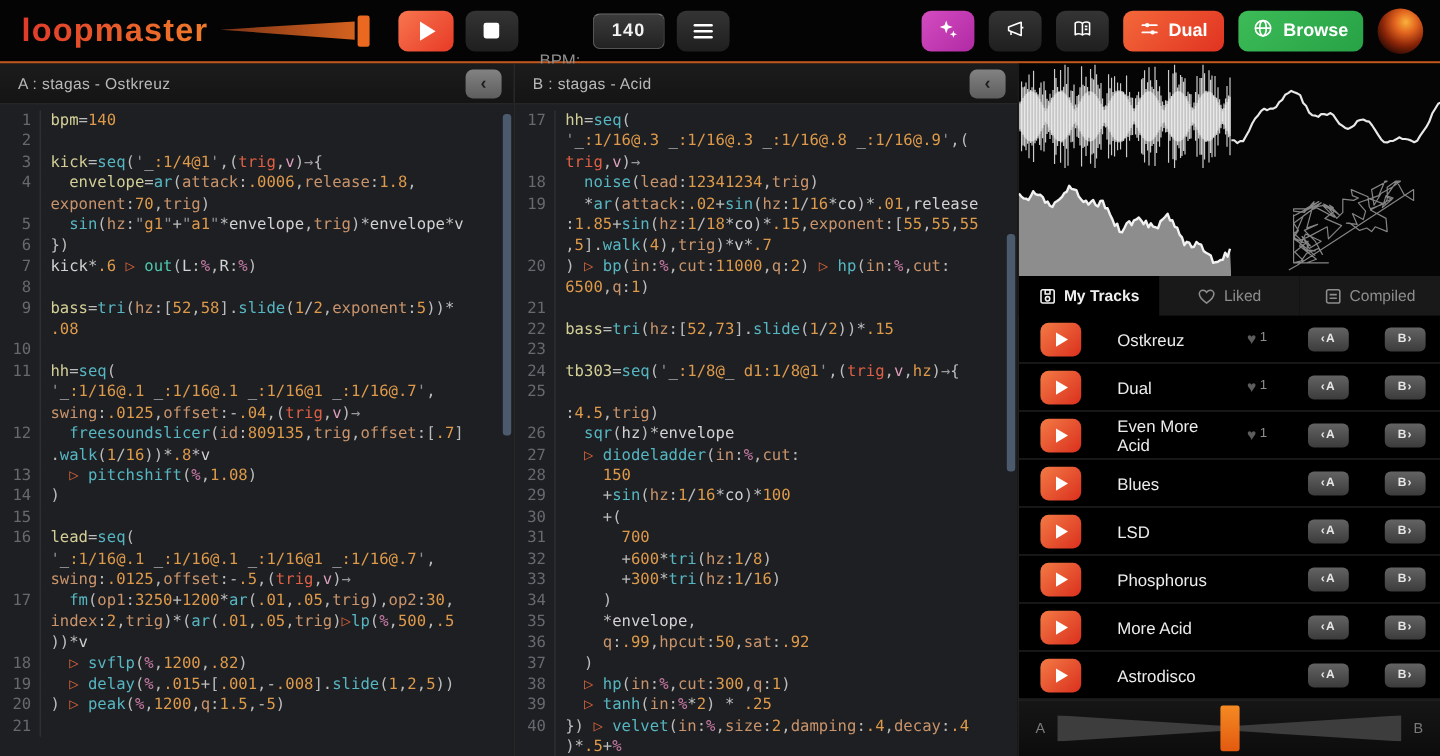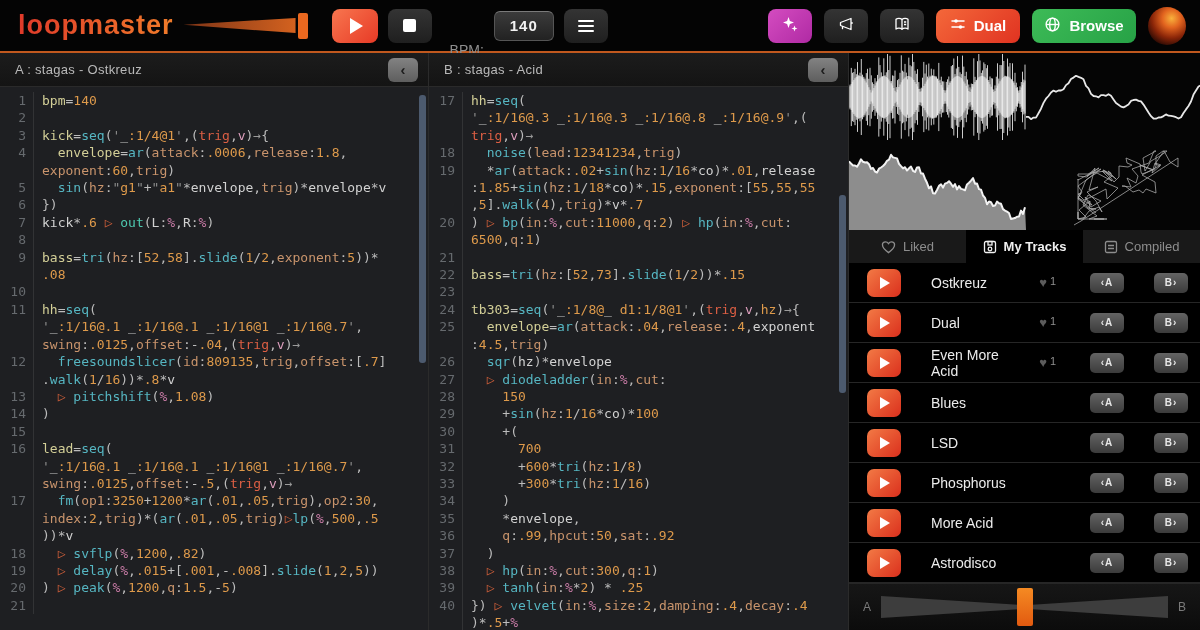--- a/index.html
+++ b/index.html
@@ -186,21 +186,21 @@
   <section class="deck">
     <div class="deck-head">
       <span class="deck-title">A : stagas - Ostkreuz</span>
       <button class="collapse-btn">‹</button>
     </div>
     <div class="code-area" id="code-a">
         <div class="crow"><span class="ln">1</span><span class="ctext"><i class="def">bpm</i><i class="pun">=</i><i class="num">140</i></span></div>
         <div class="crow"><span class="ln">2</span><span class="ctext"> </span></div>
         <div class="crow"><span class="ln">3</span><span class="ctext"><i class="def">kick</i><i class="pun">=</i><i class="fn">seq</i><i class="pun">(</i><i class="q">'</i><i class="us">_</i><i class="num">:1/4@1</i><i class="q">'</i><i class="pun">,</i><i class="pun">(</i><i class="red">trig</i><i class="pun">,</i><i class="pink">v</i><i class="pun">)</i><i class="arr">→</i><i class="pun">{</i></span></div>
         <div class="crow"><span class="ln">4</span><span class="ctext">  <i class="def">envelope</i><i class="pun">=</i><i class="fn">ar</i><i class="pun">(</i><i class="key">attack</i><i class="pun">:</i><i class="num">.0006</i><i class="pun">,</i><i class="key">release</i><i class="pun">:</i><i class="num">1.8</i><i class="pun">,</i></span></div>
-        <div class="crow"><span class="ln"></span><span class="ctext"><i class="key">exponent</i><i class="pun">:</i><i class="num">60</i><i class="pun">,</i><i class="key">trig</i><i class="pun">)</i></span></div>
+        <div class="crow"><span class="ln"></span><span class="ctext"><i class="key">exponent</i><i class="pun">:</i><i class="num">70</i><i class="pun">,</i><i class="key">trig</i><i class="pun">)</i></span></div>
         <div class="crow"><span class="ln">5</span><span class="ctext"><i class="pun"> </i><i class="pun"> </i><i class="fn">sin</i><i class="pun">(</i><i class="key">hz</i><i class="pun">:</i><i class="q">"</i><i class="num">g1</i><i class="q">"</i><i class="pun">+</i><i class="q">"</i><i class="num">a1</i><i class="q">"</i><i class="pun">*</i>envelope<i class="pun">,</i><i class="key">trig</i><i class="pun">)</i><i class="pun">*</i>envelope<i class="pun">*</i>v</span></div>
         <div class="crow"><span class="ln">6</span><span class="ctext"><i class="pun">}</i><i class="pun">)</i></span></div>
         <div class="crow"><span class="ln">7</span><span class="ctext">kick<i class="pun">*</i><i class="num">.6</i><i class="pun"> </i><i class="pipe">▷</i><i class="pun"> </i><i class="fn2">out</i><i class="pun">(</i>L<i class="pun">:</i><i class="pct">%</i><i class="pun">,</i>R<i class="pun">:</i><i class="pct">%</i><i class="pun">)</i></span></div>
         <div class="crow"><span class="ln">8</span><span class="ctext"> </span></div>
         <div class="crow"><span class="ln">9</span><span class="ctext"><i class="def">bass</i><i class="pun">=</i><i class="fn">tri</i><i class="pun">(</i><i class="key">hz</i><i class="pun">:</i><i class="pun">[</i><i class="num">52</i><i class="pun">,</i><i class="num">58</i><i class="pun">]</i><i class="pun">.</i><i class="fn">slide</i><i class="pun">(</i><i class="num">1</i><i class="pun">/</i><i class="num">2</i><i class="pun">,</i><i class="key">exponent</i><i class="pun">:</i><i class="num">5</i><i class="pun">)</i><i class="pun">)</i><i class="pun">*</i></span></div>
         <div class="crow"><span class="ln"></span><span class="ctext"><i class="num">.08</i></span></div>
         <div class="crow"><span class="ln">10</span><span class="ctext"> </span></div>
         <div class="crow"><span class="ln">11</span><span class="ctext"><i class="def">hh</i><i class="pun">=</i><i class="fn">seq</i><i class="pun">(</i></span></div>
         <div class="crow"><span class="ln"></span><span class="ctext"><i class="q">'</i><i class="us">_</i><i class="num">:1/16@.1</i> <i class="us">_</i><i class="num">:1/16@.1</i> <i class="us">_</i><i class="num">:1/16@1</i> <i class="us">_</i><i class="num">:1/16@.7</i><i class="q">'</i><i class="pun">,</i></span></div>
         <div class="crow"><span class="ln"></span><span class="ctext"><i class="key">swing</i><i class="pun">:</i><i class="num">.0125</i><i class="pun">,</i><i class="key">offset</i><i class="pun">:</i><i class="pun">-</i><i class="num">.04</i><i class="pun">,</i><i class="pun">(</i><i class="red">trig</i><i class="pun">,</i><i class="pink">v</i><i class="pun">)</i><i class="arr">→</i></span></div>
@@ -235,21 +235,21 @@
         <div class="crow"><span class="ln">18</span><span class="ctext"><i class="pun"> </i><i class="pun"> </i><i class="fn">noise</i><i class="pun">(</i><i class="key">lead</i><i class="pun">:</i><i class="num">12341234</i><i class="pun">,</i><i class="key">trig</i><i class="pun">)</i></span></div>
         <div class="crow"><span class="ln">19</span><span class="ctext"><i class="pun"> </i><i class="pun"> </i><i class="pun">*</i><i class="fn">ar</i><i class="pun">(</i><i class="key">attack</i><i class="pun">:</i><i class="num">.02</i><i class="pun">+</i><i class="fn">sin</i><i class="pun">(</i><i class="key">hz</i><i class="pun">:</i><i class="num">1</i><i class="pun">/</i><i class="num">16</i><i class="pun">*</i>co<i class="pun">)</i><i class="pun">*</i><i class="num">.01</i><i class="pun">,</i>release</span></div>
         <div class="crow"><span class="ln"></span><span class="ctext"><i class="pun">:</i><i class="num">1.85</i><i class="pun">+</i><i class="fn">sin</i><i class="pun">(</i><i class="key">hz</i><i class="pun">:</i><i class="num">1</i><i class="pun">/</i><i class="num">18</i><i class="pun">*</i>co<i class="pun">)</i><i class="pun">*</i><i class="num">.15</i><i class="pun">,</i><i class="key">exponent</i><i class="pun">:</i><i class="pun">[</i><i class="num">55</i><i class="pun">,</i><i class="num">55</i><i class="pun">,</i><i class="num">55</i></span></div>
         <div class="crow"><span class="ln"></span><span class="ctext"><i class="pun">,</i><i class="num">5</i><i class="pun">]</i><i class="pun">.</i><i class="fn">walk</i><i class="pun">(</i><i class="num">4</i><i class="pun">)</i><i class="pun">,</i><i class="key">trig</i><i class="pun">)</i><i class="pun">*</i>v<i class="pun">*</i><i class="num">.7</i></span></div>
         <div class="crow"><span class="ln">20</span><span class="ctext"><i class="pun">)</i><i class="pun"> </i><i class="pipe">▷</i><i class="pun"> </i><i class="fn">bp</i><i class="pun">(</i><i class="key">in</i><i class="pun">:</i><i class="pct">%</i><i class="pun">,</i><i class="key">cut</i><i class="pun">:</i><i class="num">11000</i><i class="pun">,</i><i class="key">q</i><i class="pun">:</i><i class="num">2</i><i class="pun">)</i><i class="pun"> </i><i class="pipe">▷</i><i class="pun"> </i><i class="fn">hp</i><i class="pun">(</i><i class="key">in</i><i class="pun">:</i><i class="pct">%</i><i class="pun">,</i><i class="key">cut</i><i class="pun">:</i></span></div>
         <div class="crow"><span class="ln"></span><span class="ctext"><i class="num">6500</i><i class="pun">,</i><i class="key">q</i><i class="pun">:</i><i class="num">1</i><i class="pun">)</i></span></div>
         <div class="crow"><span class="ln">21</span><span class="ctext"> </span></div>
         <div class="crow"><span class="ln">22</span><span class="ctext"><i class="def">bass</i><i class="pun">=</i><i class="fn">tri</i><i class="pun">(</i><i class="key">hz</i><i class="pun">:</i><i class="pun">[</i><i class="num">52</i><i class="pun">,</i><i class="num">73</i><i class="pun">]</i><i class="pun">.</i><i class="fn">slide</i><i class="pun">(</i><i class="num">1</i><i class="pun">/</i><i class="num">2</i><i class="pun">)</i><i class="pun">)</i><i class="pun">*</i><i class="num">.15</i></span></div>
         <div class="crow"><span class="ln">23</span><span class="ctext"> </span></div>
         <div class="crow"><span class="ln">24</span><span class="ctext"><i class="def">tb303</i><i class="pun">=</i><i class="fn">seq</i><i class="pun">(</i><i class="q">'</i><i class="us">_</i><i class="num">:1/8@</i><i class="us">_</i> <i class="num">d1:1/8@1</i><i class="q">'</i><i class="pun">,</i><i class="pun">(</i><i class="red">trig</i><i class="pun">,</i><i class="pink">v</i><i class="pun">,</i><i class="num">hz</i><i class="pun">)</i><i class="arr">→</i><i class="pun">{</i></span></div>
-        <div class="crow"><span class="ln">25</span><span class="ctext">  <i class="def">envelope</i><i class="pun">=</i><i class="fn">ar</i><i class="pun">(</i><i class="key">attack</i><i class="pun">:</i><i class="num">.04</i><i class="pun">,</i><i class="key">release</i><i class="pun">:</i><i class="num">.4</i><i class="pun">,</i>exponent</span></div>
+        <div class="crow"><span class="ln">25</span></div>
         <div class="crow"><span class="ln"></span><span class="ctext"><i class="pun">:</i><i class="num">4.5</i><i class="pun">,</i><i class="key">trig</i><i class="pun">)</i></span></div>
         <div class="crow"><span class="ln">26</span><span class="ctext"><i class="pun"> </i><i class="pun"> </i><i class="fn">sqr</i><i class="pun">(</i>hz<i class="pun">)</i><i class="pun">*</i>envelope</span></div>
         <div class="crow"><span class="ln">27</span><span class="ctext"><i class="pun"> </i><i class="pun"> </i><i class="pipe">▷</i><i class="pun"> </i><i class="fn">diodeladder</i><i class="pun">(</i><i class="key">in</i><i class="pun">:</i><i class="pct">%</i><i class="pun">,</i><i class="key">cut</i><i class="pun">:</i></span></div>
         <div class="crow"><span class="ln">28</span><span class="ctext"><i class="pun"> </i><i class="pun"> </i><i class="pun"> </i><i class="pun"> </i><i class="num">150</i></span></div>
         <div class="crow"><span class="ln">29</span><span class="ctext"><i class="pun"> </i><i class="pun"> </i><i class="pun"> </i><i class="pun"> </i><i class="pun">+</i><i class="fn">sin</i><i class="pun">(</i><i class="key">hz</i><i class="pun">:</i><i class="num">1</i><i class="pun">/</i><i class="num">16</i><i class="pun">*</i>co<i class="pun">)</i><i class="pun">*</i><i class="num">100</i></span></div>
         <div class="crow"><span class="ln">30</span><span class="ctext"><i class="pun"> </i><i class="pun"> </i><i class="pun"> </i><i class="pun"> </i><i class="pun">+</i><i class="pun">(</i></span></div>
         <div class="crow"><span class="ln">31</span><span class="ctext"><i class="pun"> </i><i class="pun"> </i><i class="pun"> </i><i class="pun"> </i><i class="pun"> </i><i class="pun"> </i><i class="num">700</i></span></div>
         <div class="crow"><span class="ln">32</span><span class="ctext"><i class="pun"> </i><i class="pun"> </i><i class="pun"> </i><i class="pun"> </i><i class="pun"> </i><i class="pun"> </i><i class="pun">+</i><i class="num">600</i><i class="pun">*</i><i class="fn">tri</i><i class="pun">(</i><i class="key">hz</i><i class="pun">:</i><i class="num">1</i><i class="pun">/</i><i class="num">8</i><i class="pun">)</i></span></div>
         <div class="crow"><span class="ln">33</span><span class="ctext"><i class="pun"> </i><i class="pun"> </i><i class="pun"> </i><i class="pun"> </i><i class="pun"> </i><i class="pun"> </i><i class="pun">+</i><i class="num">300</i><i class="pun">*</i><i class="fn">tri</i><i class="pun">(</i><i class="key">hz</i><i class="pun">:</i><i class="num">1</i><i class="pun">/</i><i class="num">16</i><i class="pun">)</i></span></div>
         <div class="crow"><span class="ln">34</span><span class="ctext"><i class="pun"> </i><i class="pun"> </i><i class="pun"> </i><i class="pun"> </i><i class="pun">)</i></span></div>
@@ -275,40 +275,40 @@
         </svg>
         <svg width="177" height="89">
           <path d="M0 89 L0 20.3 L2 22.6 L4 24.4 L6 24.5 L8 25.7 L10 22.5 L12 18.3 L14 20.8 L16 21.5 L18 21.3 L20 23.2 L22 27.9 L24 27.0 L26 30.5 L28 31.5 L30 27.7 L32 26.5 L34 25.0 L36 23.0 L38 19.8 L40 18.7 L42 13.8 L44 16.4 L46 16.9 L48 17.4 L50 22.8 L52 25.2 L54 27.4 L56 26.2 L58 29.5 L60 27.3 L62 25.6 L64 29.8 L66 31.0 L68 26.4 L70 26.3 L72 32.5 L74 32.6 L76 37.7 L78 41.8 L80 47.3 L82 45.4 L84 52.2 L86 52.6 L88 49.0 L90 44.9 L92 43.3 L94 46.6 L96 42.6 L98 41.9 L100 40.2 L102 42.7 L104 45.8 L106 43.0 L108 48.4 L110 45.1 L112 47.9 L114 48.4 L116 49.3 L118 43.4 L120 41.7 L122 39.6 L124 37.1 L126 42.7 L128 42.6 L130 48.1 L132 48.7 L134 54.5 L136 56.8 L138 63.3 L140 60.5 L142 61.2 L144 65.0 L146 64.6 L148 60.6 L150 62.2 L152 62.8 L154 68.1 L156 69.6 L158 70.7 L160 72.0 L162 78.0 L164 77.5 L166 77.1 L168 75.7 L170 75.5 L172 69.6 L174 72.9 L176 66.3 L177 89 Z" fill="#8d8d8d"></path>
           <path d="M0 20.3 L2 22.6 L4 24.4 L6 24.5 L8 25.7 L10 22.5 L12 18.3 L14 20.8 L16 21.5 L18 21.3 L20 23.2 L22 27.9 L24 27.0 L26 30.5 L28 31.5 L30 27.7 L32 26.5 L34 25.0 L36 23.0 L38 19.8 L40 18.7 L42 13.8 L44 16.4 L46 16.9 L48 17.4 L50 22.8 L52 25.2 L54 27.4 L56 26.2 L58 29.5 L60 27.3 L62 25.6 L64 29.8 L66 31.0 L68 26.4 L70 26.3 L72 32.5 L74 32.6 L76 37.7 L78 41.8 L80 47.3 L82 45.4 L84 52.2 L86 52.6 L88 49.0 L90 44.9 L92 43.3 L94 46.6 L96 42.6 L98 41.9 L100 40.2 L102 42.7 L104 45.8 L106 43.0 L108 48.4 L110 45.1 L112 47.9 L114 48.4 L116 49.3 L118 43.4 L120 41.7 L122 39.6 L124 37.1 L126 42.7 L128 42.6 L130 48.1 L132 48.7 L134 54.5 L136 56.8 L138 63.3 L140 60.5 L142 61.2 L144 65.0 L146 64.6 L148 60.6 L150 62.2 L152 62.8 L154 68.1 L156 69.6 L158 70.7 L160 72.0 L162 78.0 L164 77.5 L166 77.1 L168 75.7 L170 75.5 L172 69.6 L174 72.9 L176 66.3 " stroke="#f2f2f2" stroke-width="2" fill="none" stroke-linejoin="round"></path>
         </svg>
         <svg width="175" height="89">
           <path d="M70 72 L58 62 L52 58 L52 70 L52 75 L52 78 L52 78 L52 78 L52 71 L52 77 L52 78 L64 78 L73 78 L68 78 L81 78 L76 78 L73 78 L78 78 L63 78 L71 75 L57 64 L62 54 L75 60 L65 66 L59 56 L66 64 L52 57 L56 51 L52 45 L67 34 L71 32 L86 40 L76 30 L80 32 L86 35 L78 41 L92 47 L81 58 L80 48 L65 56 L58 59 L52 53 L52 53 L55 52 L52 56 L52 56 L62 67 L70 68 L63 68 L64 60 L53 69 L60 76 L52 78 L57 78 L63 70 L73 66 L76 71 L70 60 L61 51 L72 46 L63 49 L69 27 L61 36 L52 35 L52 33 L52 33 L62 33 L73 27 L61 35 L75 28 L60 39 L52 58 L52 48 L52 38 L52 39 L65 32 L79 30 L90 38 L82 30 L85 32 L85 33 L77 29 L80 31 L88 41 L93 36 L93 25 L102 26 L106 24 L101 22 L100 17 L114 23 L115 31 L116 33 L127 29 L114 24 L116 25 L128 29 L130 25 L130 15 L137 10 L141 10 L134 15 L125 20 L119 30 L117 17 L130 10 L128 10 L123 22 L106 28 L112 35 L110 42 L101 37 L105 46 L96 45 L99 45 L107 51 L113 49 L117 52 L120 48 L130 52 L129 41 L116 34 L135 24 L129 22 L126 32 L134 25 L129 23 L138 10 L144 21 L152 26 L152 17 L55 80 L48 84" stroke="#b0b0b0" stroke-width="1" fill="none" opacity="0.75" stroke-linejoin="round"></path>
         </svg>
       </div>
     <div class="tabs" id="tabs">
-        <div class="tab">
-          <span style="display: flex;">
-            <svg width="15" height="14" viewBox="0 0 16 15" fill="none" stroke="currentColor" stroke-width="1.4">
-              <path d="M8 13.5 C3 10 1.5 7.5 1.5 5.2 C1.5 3.4 3 2 4.8 2 C6 2 7.2 2.7 8 3.9 C8.8 2.7 10 2 11.2 2 C13 2 14.5 3.4 14.5 5.2 C14.5 7.5 13 10 8 13.5 Z"></path>
-            </svg>
-          </span>
-          <span>Liked</span>
-        </div>
         <div class="tab active">
           <span style="display: flex;">
             <svg width="14" height="14" viewBox="0 0 14 14" fill="none" stroke="currentColor" stroke-width="1.3">
               <rect x="1.5" y="1.5" width="11" height="11" rx="1.5"></rect>
               <rect x="5" y="1.5" width="4" height="3.5"></rect>
               <circle cx="7" cy="9" r="1.8"></circle>
             </svg>
           </span>
           <span>My Tracks</span>
         </div>
         <div class="tab">
           <span style="display: flex;">
+            <svg width="15" height="14" viewBox="0 0 16 15" fill="none" stroke="currentColor" stroke-width="1.4">
+              <path d="M8 13.5 C3 10 1.5 7.5 1.5 5.2 C1.5 3.4 3 2 4.8 2 C6 2 7.2 2.7 8 3.9 C8.8 2.7 10 2 11.2 2 C13 2 14.5 3.4 14.5 5.2 C14.5 7.5 13 10 8 13.5 Z"></path>
+            </svg>
+          </span>
+          <span>Liked</span>
+        </div>
+        <div class="tab">
+          <span style="display: flex;">
             <svg width="14" height="14" viewBox="0 0 14 14" fill="none" stroke="currentColor" stroke-width="1.3">
               <rect x="1.5" y="1.5" width="11" height="11" rx="1.5"></rect>
               <path d="M4 5.5h6M4 8.5h6"></path>
             </svg>
           </span>
           <span>Compiled</span>
         </div>
       </div>
     <div class="tracklist" id="tracklist">
         <div class="track-row">

